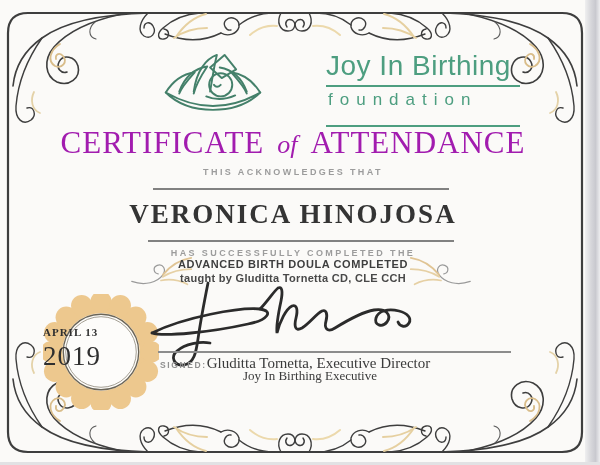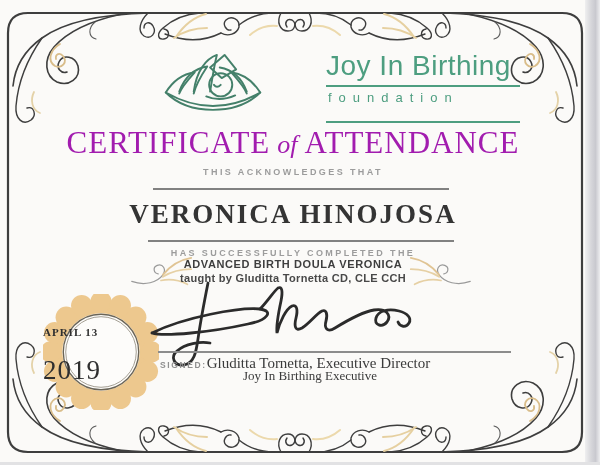--- a/index.html
+++ b/index.html
@@ -12,27 +12,27 @@
   .scan-edge-right{position:absolute;top:0;right:0;width:15px;height:100%;
     background:linear-gradient(90deg,#efeff0 0%,#d7d7db 40%,#c9c9cf 70%,#ededef 100%);}
   .scan-edge-bottom{position:absolute;left:0;bottom:0;width:100%;height:3px;background:#e2e2e4;}
 
   svg{display:block;}
   .abs{position:absolute;}
 
   
   .brand-name{font-size:28px;letter-spacing:0.5px;line-height:1;}
   .brand-rule{height:2px;margin-top:5px;}
-  .brand-sub{font-size:13px;letter-spacing:7px;line-height:1;margin:4px 0 17px 2px;}
+  .brand-sub{font-size:17px;letter-spacing:7px;line-height:1;margin:4px 0 17px 2px;}
 
   
   .title-row{left:0;top:125px;width:586px;display:flex;justify-content:center;align-items:baseline;
     font-family:"Liberation Serif",serif;color:#a21caf;}
   .title-word{font-size:31px;letter-spacing:1px;}
-  .title-of{font-style:italic;font-size:26px;margin:0 7px;letter-spacing:0;}
+  .title-of{font-style:italic;font-size:26px;margin:0 13px;letter-spacing:0;}
 
   .small-caps-lbl{width:586px;left:0;text-align:center;font-weight:700;font-size:9px;
     letter-spacing:2.4px;color:#9c9c9c;}
   .rule{background:#818181;height:2px;}
 
   .recipient{left:0;top:199px;width:586px;text-align:center;font-family:"Liberation Serif",serif;
     font-weight:600;font-size:27px;letter-spacing:2px;color:#343434;}
 
   .course-title{left:0;top:258px;width:586px;text-align:center;font-weight:700;font-size:11px;
     letter-spacing:0.6px;color:#3e3e3e;}
@@ -41,21 +41,21 @@
 
   .signed-row{left:160px;top:355px;display:flex;align-items:baseline;}
   .signed-lbl{font-weight:700;font-size:8.5px;letter-spacing:1.6px;color:#8f8f8f;}
   .signatory{font-family:"Liberation Serif",serif;font-size:15px;color:#3a3a3a;}
   .org-line{left:205px;top:368px;width:210px;text-align:center;
     font-family:"Liberation Serif",serif;font-size:13px;color:#3a3a3a;}
 
   .seal-text{left:43px;top:326px;width:116px;text-align:left;color:#2f2f2f;
     font-family:"Liberation Serif",serif;}
   .seal-date{font-size:11px;font-weight:700;letter-spacing:1px;}
-  .seal-year{font-size:27px;letter-spacing:1px;line-height:1;margin-top:19px;}
+  .seal-year{font-size:27px;letter-spacing:1px;line-height:1;margin-top:5px;}
 </style>
 </head>
 <body>
 
 <div class="stage">
 
   <svg class="abs" width="600" height="465" viewBox="0 0 600 465" style="left:0;top:0" fill="none" stroke-linecap="round">
     <defs>
       <g id="cnr" fill="none">
         <path d="M150,13 C104,14 64,22 42,38 C25,50 15,66 13,86" stroke="#3e3e3e" stroke-width="1.6"></path>
@@ -136,21 +136,21 @@
   </svg>
   <svg class="abs" width="66" height="34" viewBox="0 0 70 36" style="left:408px;top:255px" fill="none" stroke-linecap="round">
     <g transform="translate(70,0) scale(-1,1)">
       <path d="M4,28 C18,33 31,29 37,21 C41,15 37,9 31,11 C26,13 27,19 32,20" stroke="#9a9a9a" stroke-width="1.3"></path>
       <path d="M37,21 C45,11 55,5 67,3" stroke="#e0c494" stroke-width="2"></path>
       <path d="M37,23 C47,17 57,15 67,15" stroke="#e6d0a4" stroke-width="2"></path>
       <path d="M35,27 C45,25 55,27 63,31" stroke="#e6d0a4" stroke-width="1.8"></path>
     </g>
   </svg>
 
-  <div class="abs course-title">ADVANCED BIRTH DOULA VERONICA</div>
+  <div class="abs course-title">ADVANCED BIRTH DOULA COMPLETED</div>
   <div class="abs course-instructor">taught by Gluditta Tornetta CD, CLE CCH</div>
 
   <svg class="abs" width="116" height="116" viewBox="0 0 120 120" style="left:43px;top:294px">
     <g fill="#edc88e">
       <circle cx="60" cy="60" r="50"></circle>
       <circle cx="60" cy="8" r="11"></circle>
         <circle cx="60" cy="112" r="11"></circle>
       <circle cx="8" cy="60" r="11"></circle>
         <circle cx="112" cy="60" r="11"></circle>
       <circle cx="24" cy="24" r="11"></circle>

